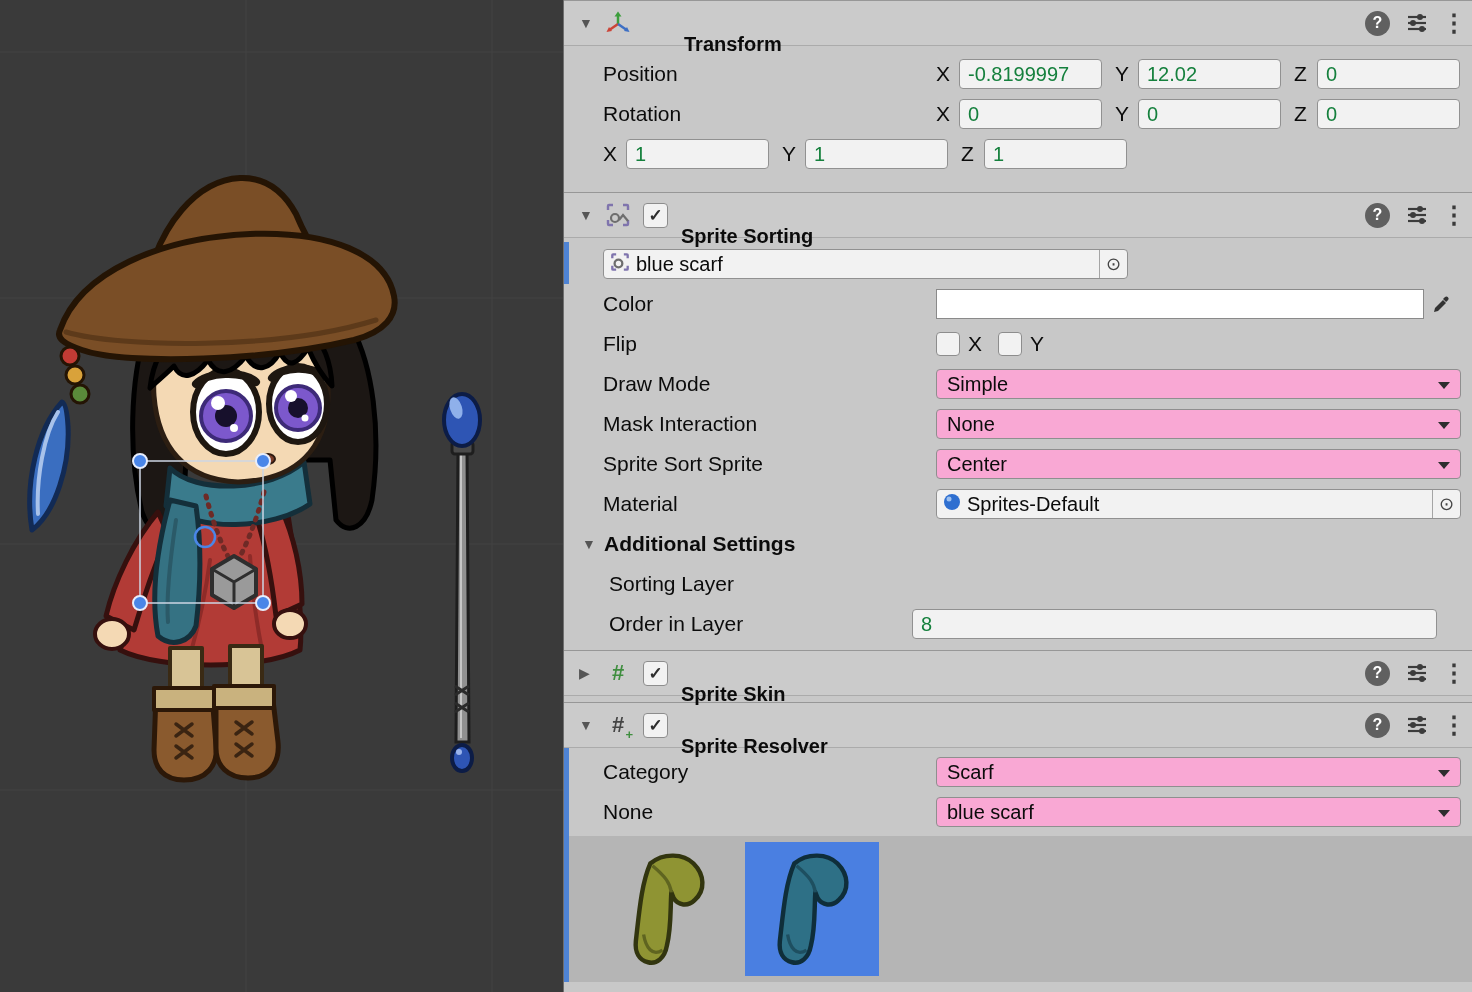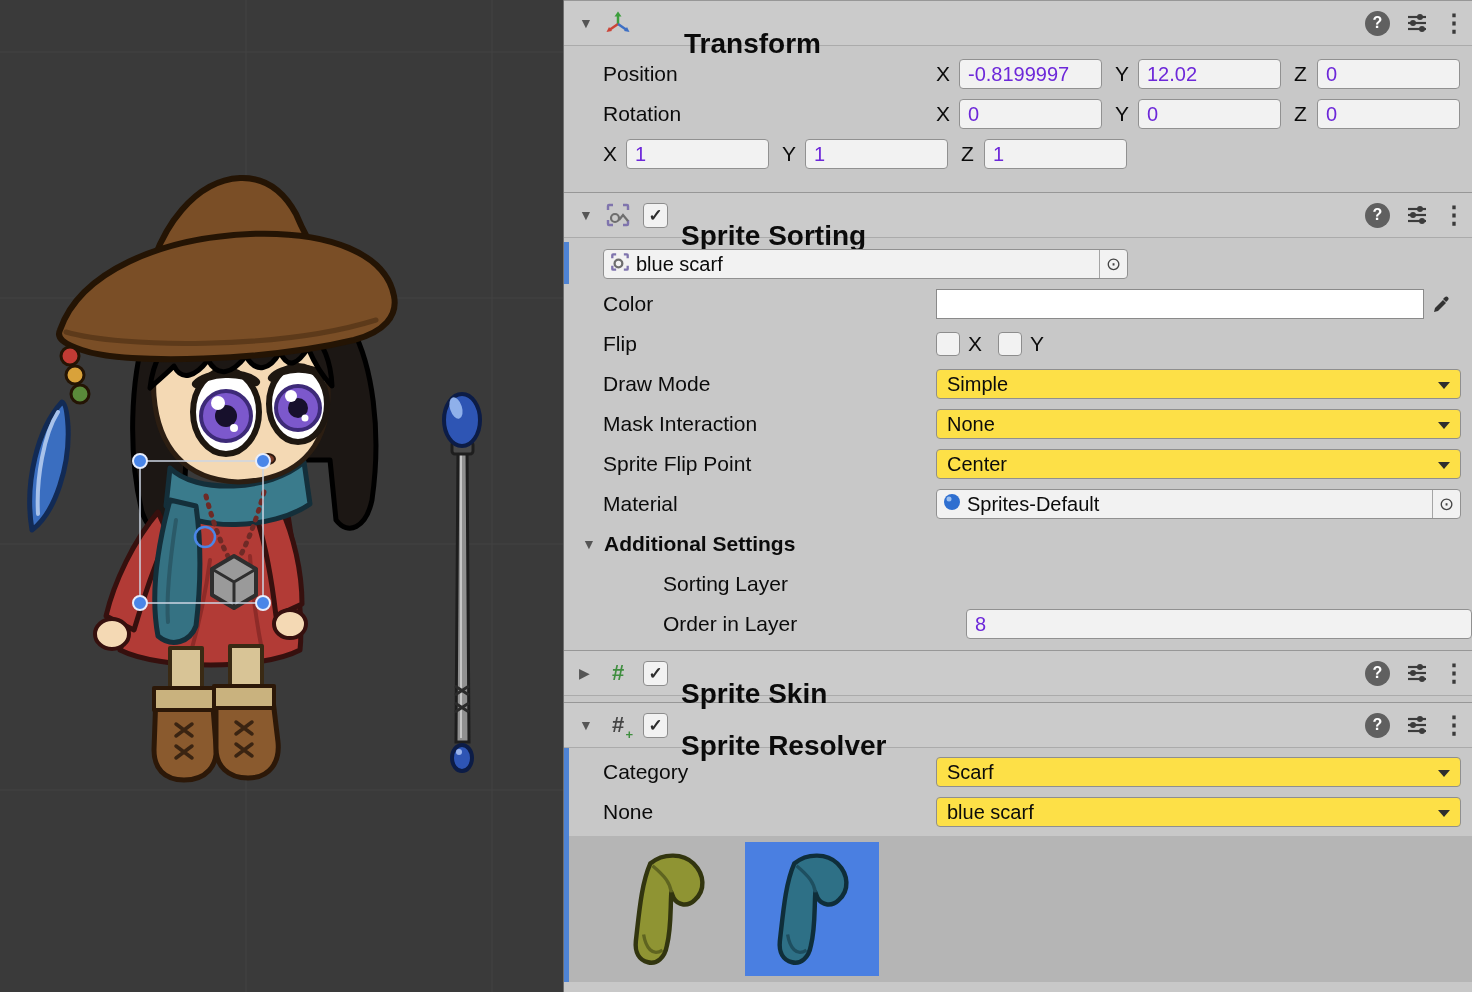--- a/index.html
+++ b/index.html
@@ -14,21 +14,21 @@
   .inspector {
     position:relative; width:909px; height:992px; flex:none;
     background:#c8c8c8; color:#0b0b0b; font-size:21px;
     border-left:1px solid #6e6e6e; overflow:hidden;
   }
   .comp-header {
     height:46px; display:flex; align-items:center;
     background:#cbcbcb; border-top:1px solid #979797; border-bottom:1px solid #ababab;
     padding:0 14px 0 15px;
   }
-  .comp-title { font-weight:bold; font-size:28px; margin-left:13px; white-space:nowrap;margin-top:42px; }
+  .comp-title { font-weight:bold; font-size:20px; margin-left:13px; white-space:nowrap;margin-top:42px; }
   .title-gap { margin-left:53px; }
   .foldout { width:20px; color:#555; font-size:14px; flex:none; }
   .comp-icon { width:26px; height:26px; flex:none; display:flex; align-items:center; justify-content:center; margin-left:6px; }
   .checkbox {
     width:25px; height:25px; background:#f2f2f2; border:1px solid #8d8d8d; border-radius:4px;
     display:flex; align-items:center; justify-content:center; flex:none;
     font-size:17px; font-weight:bold; color:#2e2e2e; margin-left:12px;
   }
   .checkbox.small { width:24px; height:24px; margin-left:0; }
   .hdr-spacer { flex:1; }
@@ -41,36 +41,36 @@
   .hash-icon { font-weight:bold; font-size:22px; position:relative; }
   .hash-icon.green { color:#3f8e3f; }
   .hash-icon.dark { color:#444; }
   .hash-icon .plus { position:absolute; right:-9px; bottom:-4px; font-size:13px; color:#3f8e3f; }
 
   .comp-body { padding:8px 0 18px 0; }
   .comp-body.sr { padding:6px 0 6px 0; }
   .comp-body.resolver { padding:4px 0 4px 0; }
   .prop-row { height:40px; display:flex; align-items:center; padding-left:39px; }
   .prop-label { width:333px; flex:none; white-space:nowrap; }
-  .prop-row.sub { padding-left:69px;margin-left:30px; }
+  .prop-row.sub { padding-left:45px; }
   .prop-row.sub .prop-label { width:303px; }
   .bold { font-weight:bold; }
 
   .vec3 { display:flex; align-items:center; width:525px; }
   .axis-label { width:23px; flex:none; }
   .numfield {
     width:143px; height:30px; margin-right:13px;
     background:#f2f2f2; border:1px solid #919191; border-radius:4px;
-    font-family:"Liberation Sans", sans-serif; font-size:20px; color:#6d28d9; padding:0 8px; outline:none;
+    font-family:"Liberation Sans", sans-serif; font-size:20px; color:#15803d; padding:0 8px; outline:none;
   }
   .vec3 .numfield:last-child { margin-right:0; }
   .widefield { width:525px; margin-right:0; }
 
   .dropdown {
-    position:relative; width:525px; height:30px; background:#fde047;
+    position:relative; width:525px; height:30px; background:#f9a8d4;
     border:1px solid #8f8f8f; border-radius:4px; display:flex; align-items:center;
     padding:0 32px 0 10px; font-size:20px; white-space:nowrap;
   }
   .dd-arrow {
     position:absolute; right:10px; top:12px; width:0; height:0;
     border-left:6px solid transparent; border-right:6px solid transparent; border-top:7px solid #2e2e2e;
   }
   .objfield {
     width:525px; height:30px; background:#f2f2f2; border:1px solid #919191; border-radius:4px;
     display:flex; align-items:center; padding-left:6px; font-size:20px;
@@ -354,21 +354,21 @@
       </div>
     </div>
     <div class="prop-row">
       <div class="prop-label">Mask Interaction</div>
       <div class="dropdown">
         <span>None</span>
         <span class="dd-arrow"></span>
       </div>
     </div>
     <div class="prop-row">
-      <div class="prop-label">Sprite Flip Point</div>
+      <div class="prop-label">Sprite Sort Sprite</div>
       <div class="dropdown">
         <span>Center</span>
         <span class="dd-arrow"></span>
       </div>
     </div>
     <div class="prop-row">
       <div class="prop-label">Material</div>
       <div class="objfield">
         <span>
           <svg width="18" height="18" viewBox="0 0 18 18">

